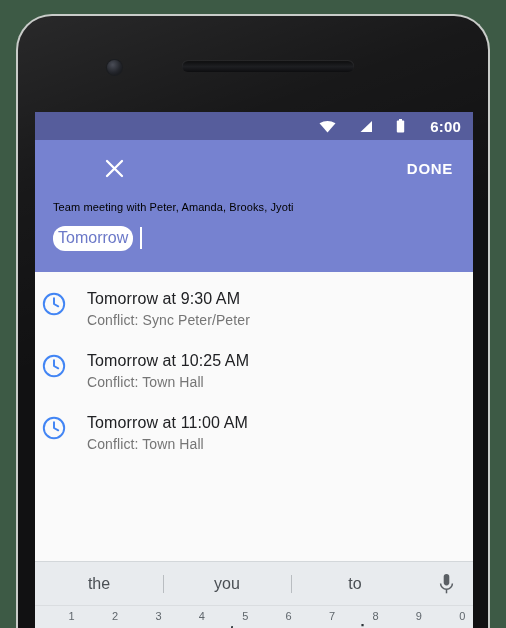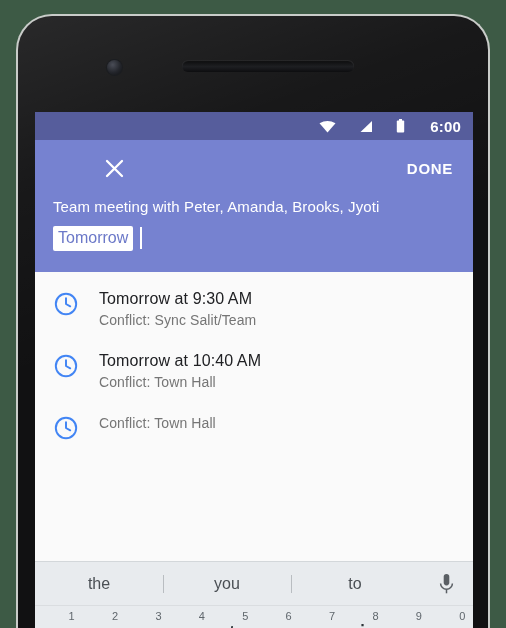--- a/index.html
+++ b/index.html
@@ -122,60 +122,60 @@
     font-weight: bold;
     letter-spacing: 0.7px;
     cursor: pointer;
   }
 
   .compose-area {
     padding: 0 18px;
   }
 
   .compose-line {
-    color: #ffffff;
-    font-size: 15px;
+    color: #000000;
+    font-size: 11px;
     line-height: 22px;
     letter-spacing: 0.1px;
   }
 
   .chip-row {
     display: flex;
     align-items: center;
     margin-top: 8px;
     height: 24px;
   }
 
   .chip {
     background: #ffffff;
     color: #6b78c8;
     font-size: 16px;
     line-height: 22px;
     padding: 1px 5px 2px 5px;
-    border-radius: 2px;
+    border-radius: 12px;
     cursor: pointer;
   }
 
   .caret {
     width: 2px;
     height: 22px;
     background: #ffffff;
     margin-left: 7px;
   }
 
   
   .suggestion-list {
     background: #fafafa;
     padding-top: 6px;
   }
 
   .suggestion-row {
     display: flex;
     align-items: flex-start;
-    padding: 10px 16px 10px 18px;
+    padding: 10px 16px 10px 6px;
     min-height: 46px;
     cursor: pointer;
   }
 
   .row-icon {
     width: 26px;
     height: 26px;
     flex: 0 0 26px;
     margin-top: 3px;
     margin-right: 20px;
@@ -321,42 +321,43 @@
 
     <div class="suggestion-list">
 
       <div class="suggestion-row">
         <svg class="row-icon" viewBox="0 0 24 24">
           <circle cx="12" cy="12" r="9.4" fill="none" stroke="#4285f4" stroke-width="1.8"></circle>
           <path d="M12 6.6 L12 12 L15.9 14.1" fill="none" stroke="#4285f4" stroke-width="1.8" stroke-linecap="round" stroke-linejoin="round"></path>
         </svg>
         <div class="row-text">
           <div class="row-title">Tomorrow at 9:30 AM</div>
-          <div class="row-sub">Conflict: Sync Salit/Team</div>
+          <div class="row-sub">Conflict: Sync Peter/Peter</div>
         </div>
       </div>
 
 
       <div class="suggestion-row">
         <svg class="row-icon" viewBox="0 0 24 24">
           <circle cx="12" cy="12" r="9.4" fill="none" stroke="#4285f4" stroke-width="1.8"></circle>
           <path d="M12 6.6 L12 12 L15.9 14.1" fill="none" stroke="#4285f4" stroke-width="1.8" stroke-linecap="round" stroke-linejoin="round"></path>
         </svg>
         <div class="row-text">
-          <div class="row-title">Tomorrow at 10:40 AM</div>
+          <div class="row-title">Tomorrow at 10:25 AM</div>
           <div class="row-sub">Conflict: Town Hall</div>
         </div>
       </div>
 
       <div class="suggestion-row">
         <svg class="row-icon" viewBox="0 0 24 24">
           <circle cx="12" cy="12" r="9.4" fill="none" stroke="#4285f4" stroke-width="1.8"></circle>
           <path d="M12 6.6 L12 12 L15.9 14.1" fill="none" stroke="#4285f4" stroke-width="1.8" stroke-linecap="round" stroke-linejoin="round"></path>
         </svg>
         <div class="row-text">
+          <div class="row-title">Tomorrow at 11:00 AM</div>
           <div class="row-sub">Conflict: Town Hall</div>
         </div>
       </div>
 
     </div>
 
     <div class="keyboard">
 
       <div class="suggestion-strip">
         <div class="sugg-word">the</div>

